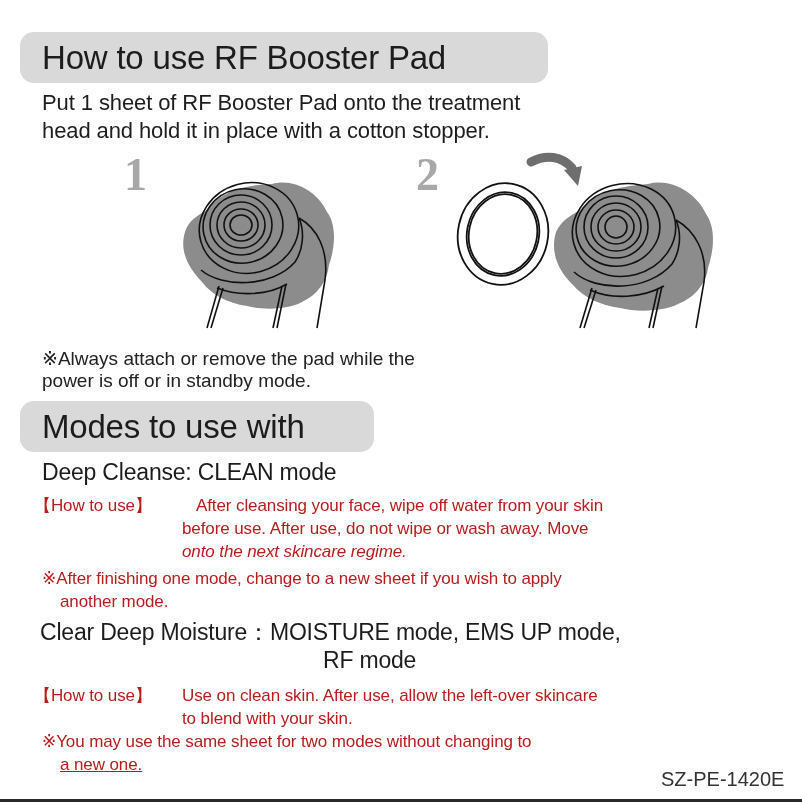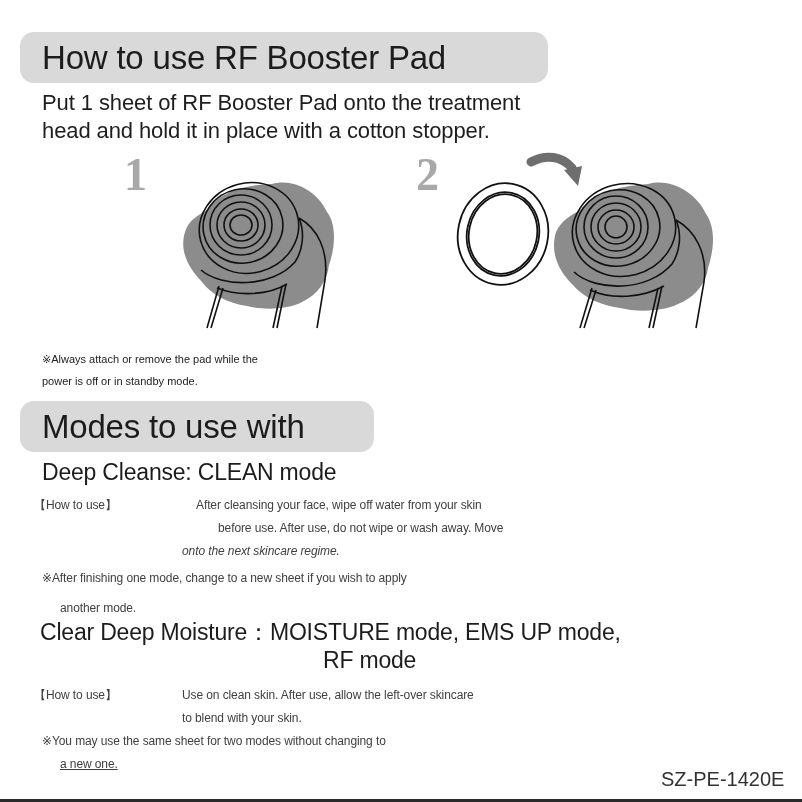--- a/index.html
+++ b/index.html
@@ -11,23 +11,23 @@
     .pill {
       position: absolute; background: #d9d9d9; border-radius: 14px;
       box-sizing: border-box;
     }
     .pill-title {
       position: absolute; font-size: 33px; line-height: 40px; color: #1c1c1c;
       white-space: nowrap; letter-spacing: -0.2px;
     }
     .abs { position: absolute; white-space: nowrap; }
     .intro { font-size: 22px; line-height: 29px; color: #1e1e1e; letter-spacing: -0.1px; }
-    .note  { font-size: 11px; line-height: 22px; color: #222; }
+    .note  { font-size: 19px; line-height: 22px; color: #222; }
     .subhead { font-size: 23px; line-height: 29px; color: #1c1c1c; letter-spacing: -0.2px; }
-    .body-text { font-size: 12px; line-height: 23px; color: #404040; letter-spacing: -0.1px; }
+    .body-text { font-size: 17px; line-height: 23px; color: #b91c1c; letter-spacing: -0.1px; }
     .step-num {
       position: absolute; font-family: "Liberation Serif", "DejaVu Serif", serif;
       font-size: 46px; line-height: 46px; color: #a8a8a8; font-weight: bold;
     }
     .model { font-size: 20px; color: #333; text-align: right; }
     .bottom-rule { position: absolute; left: 0; right: 0; top: 799px; height: 3px; background: #2a2a2a; }
     svg { position: absolute; overflow: visible; }
   </style>
 </head>
 <body>
@@ -95,24 +95,24 @@
 
 <div class="abs note" style="left:42px; top:348px;">※Always attach or remove the pad while the</div>
 <div class="abs note" style="left:42px; top:370px;">power is off or in standby mode.</div>
 
 <div class="pill" style="left:20px; top:401px; width:354px; height:51px;"></div>
 <div class="pill-title" style="left:42px; top:407px;">Modes to use with</div>
 
 <div class="abs subhead" style="left:42px; top:458px;">Deep Cleanse: CLEAN mode</div>
 <div class="abs body-text" style="left:34px; top:494px;">【How to use】</div>
 <div class="abs body-text" style="left:196px; top:494px;">After cleansing your face, wipe off water from your skin</div>
-<div class="abs body-text" style="left:182px; top:517px;margin-left:36px;">before use. After use, do not wipe or wash away. Move</div>
+<div class="abs body-text" style="left:182px; top:517px;">before use. After use, do not wipe or wash away. Move</div>
 <div class="abs body-text" style="left:182px; top:540px;font-style:italic;">onto the next skincare regime.</div>
 <div class="abs body-text" style="left:42px; top:567px;">※After finishing one mode, change to a new sheet if you wish to apply</div>
-<div class="abs body-text" style="left:60px; top:590px;margin-top:7px;">another mode.</div>
+<div class="abs body-text" style="left:60px; top:590px;">another mode.</div>
 
 <div class="abs subhead" style="left:40px; top:618px;">Clear Deep Moisture：MOISTURE mode, EMS UP mode,</div>
 <div class="abs subhead" style="left:323px; top:646px;">RF mode</div>
 <div class="abs body-text" style="left:34px; top:684px;">【How to use】</div>
 <div class="abs body-text" style="left:182px; top:684px;">Use on clean skin. After use, allow the left-over skincare</div>
 <div class="abs body-text" style="left:182px; top:707px;">to blend with your skin.</div>
 <div class="abs body-text" style="left:42px; top:730px;">※You may use the same sheet for two modes without changing to</div>
 <div class="abs body-text" style="left:60px; top:753px;text-decoration:underline;">a new one.</div>
 
 <div class="abs model" style="left:661px; top:768px;">SZ-PE-1420E</div>

